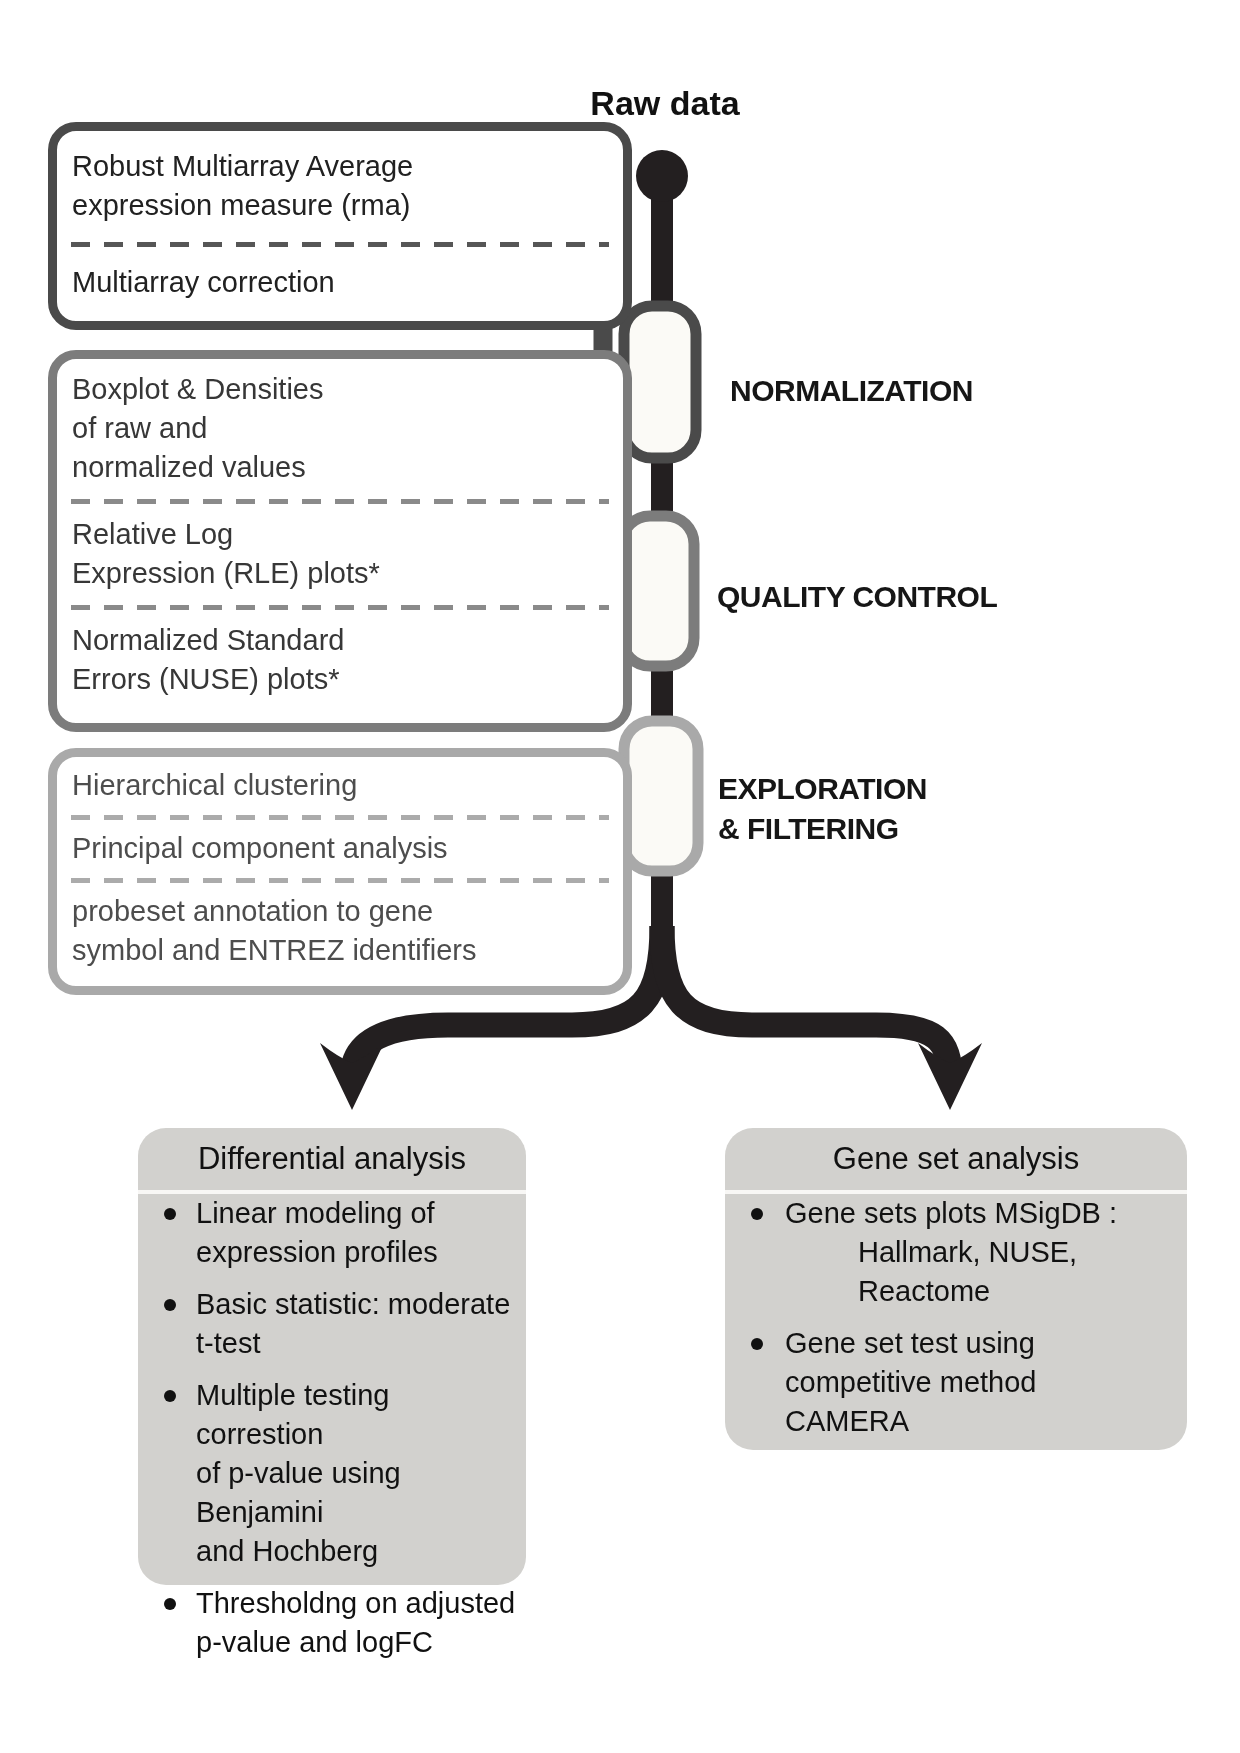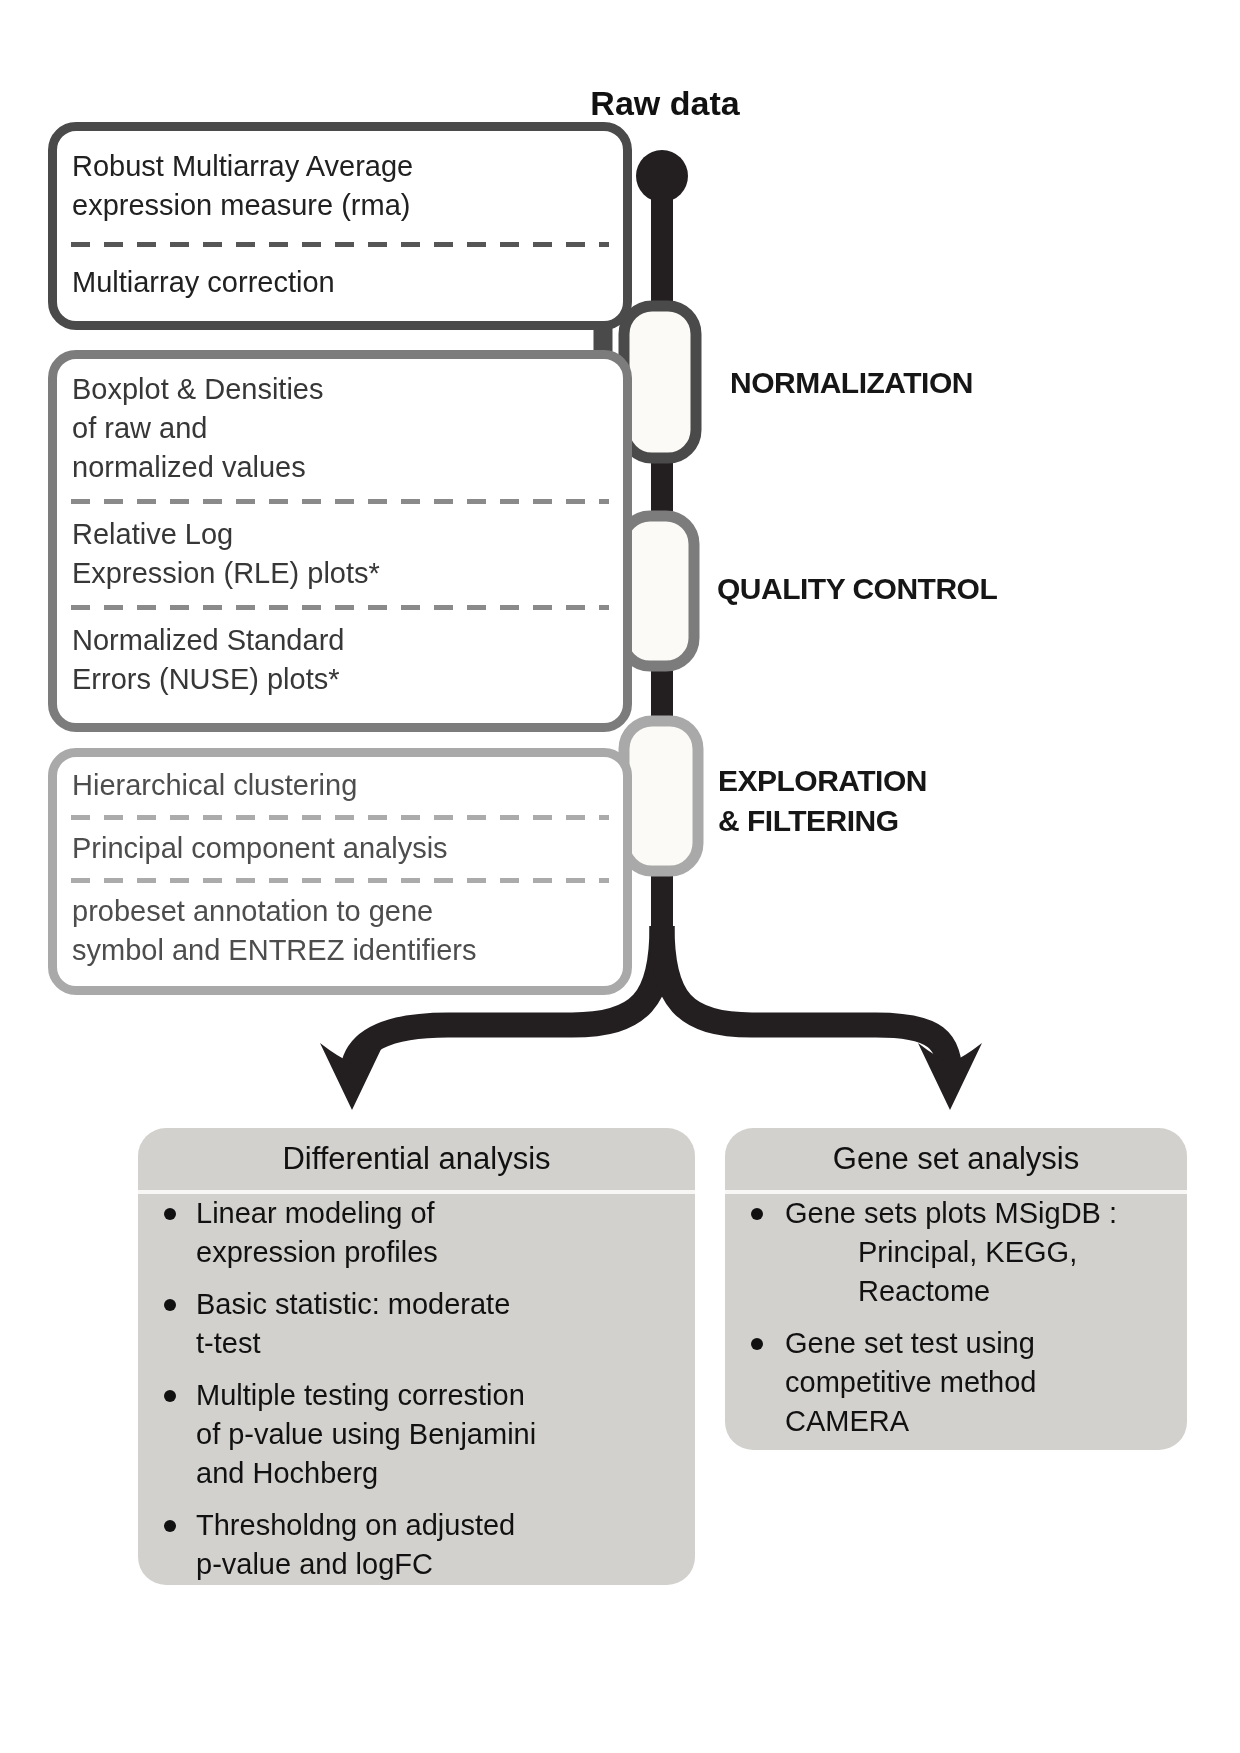--- a/index.html
+++ b/index.html
@@ -31,31 +31,31 @@
   .tier2 .sec{color:#373737;}
   .tier3 .sec{color:#4d4d4d;padding-top:9px;padding-bottom:10px;}
   .dash{height:5px;margin:0 14px;}
   .tier1 .dash{background:repeating-linear-gradient(90deg,#565656 0 19px,transparent 19px 33px);}
   .tier2 .dash{background:repeating-linear-gradient(90deg,#8a8a8a 0 19px,transparent 19px 33px);}
   .tier3 .dash{background:repeating-linear-gradient(90deg,#ababab 0 19px,transparent 19px 33px);}
 
   
   .stage{
     z-index:2;font-weight:bold;font-size:30px;line-height:40px;color:#161616;
-    letter-spacing:-0.5px;white-space:pre-line;
+    letter-spacing:-0.5px;white-space:pre-line;margin-top:8px;
   }
   .stage.s1{left:730px;top:363px;}
   .stage.s2{left:717px;top:569px;}
   .stage.s3{left:718px;top:761px;}
 
   
   .rbox{
     z-index:2;background:#d2d1ce;border-radius:28px;box-sizing:border-box;color:#111;
   }
-  .rbox.diff{left:138px;top:1128px;width:557px;height:457px;}
+  .rbox.diff{left:138px;top:1128px;width:388px;height:457px;}
   .rbox.gsa{left:725px;top:1128px;width:462px;height:322px;}
   .rtitle{
     height:49px;padding-top:13px;text-align:center;font-size:31px;color:#111;
   }
   .rsep{height:4px;background:#f8f7f5;}
   .rbody{}
   ul.blist{list-style:none;margin:0;padding:0;}
   ul.blist li{
     position:relative;padding-left:58px;padding-right:6px;margin-bottom:13px;
     font-size:29px;line-height:39px;
@@ -158,21 +158,21 @@
   </div>
 
   <div class="abs rbox gsa">
     <div class="rtitle">Gene set analysis</div>
     <div class="rsep"></div>
     <div class="rbody">
       <ul class="blist">
         <li>
           <span class="bdot"></span>
           <span class="btext">Gene sets plots MSigDB :</span>
-          <div class="bsub">Principal, KEGG,
+          <div class="bsub">Hallmark, NUSE,
 Reactome</div>
         </li>
         <li>
           <span class="bdot"></span>
           <span class="btext">Gene set test using
 competitive method
 CAMERA</span>
         </li>
       </ul>
     </div>

